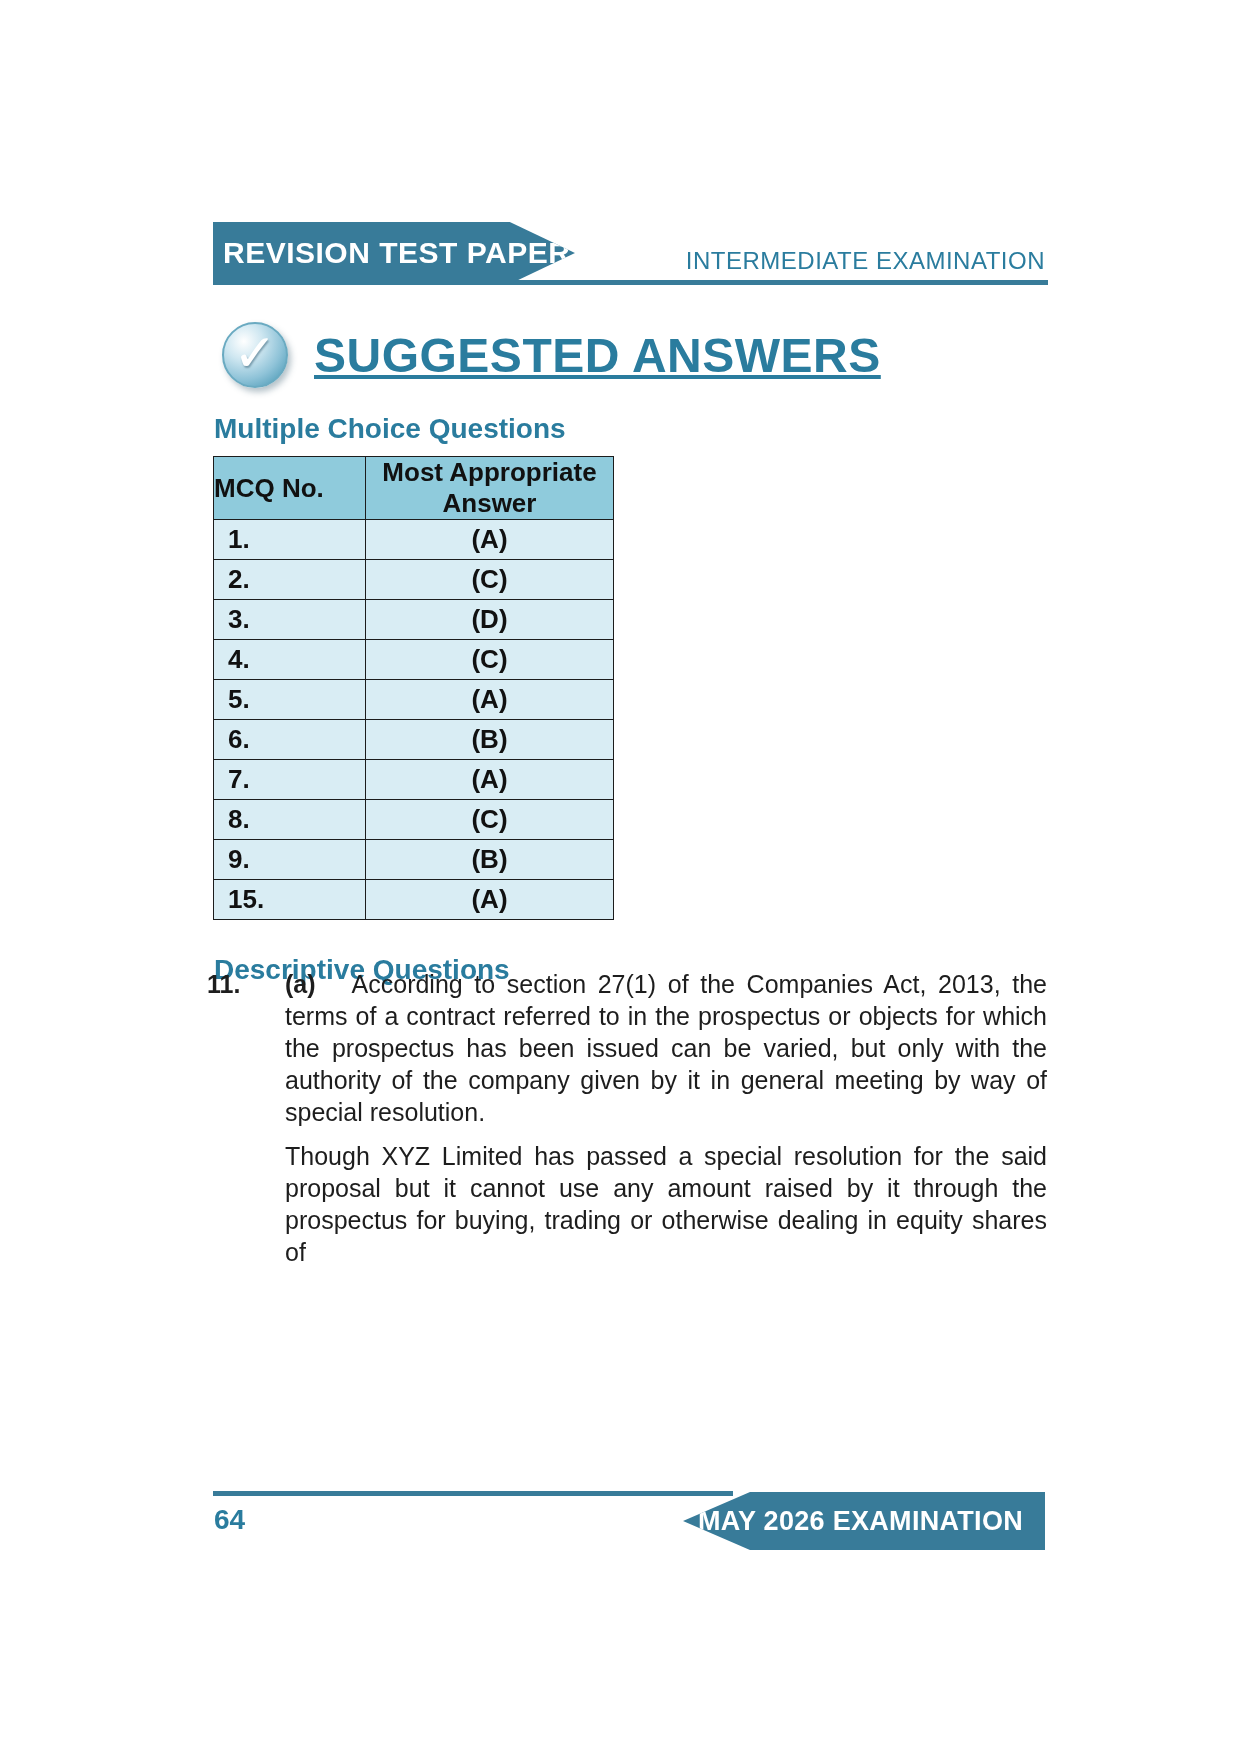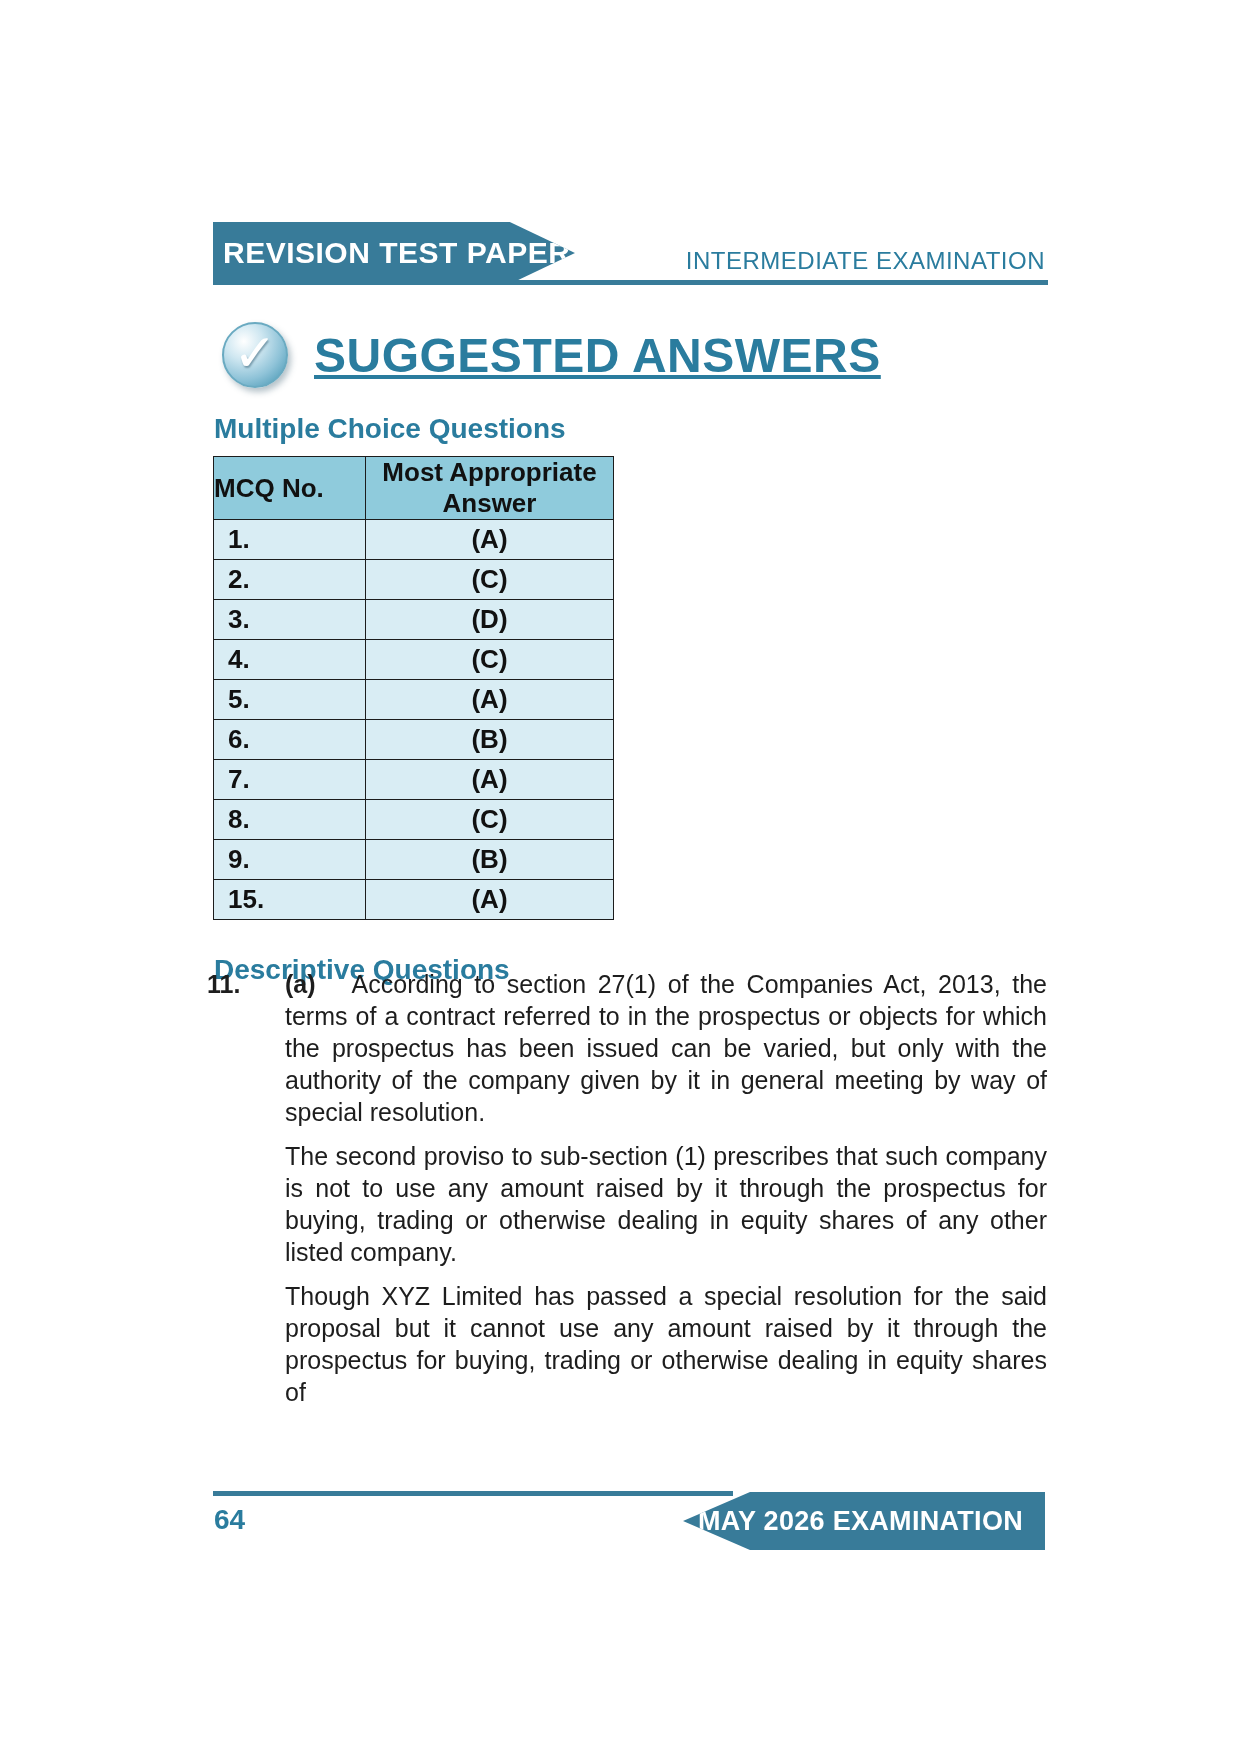--- a/index.html
+++ b/index.html
@@ -205,21 +205,20 @@
         </tr>
     </tbody>
   </table>
 
   <h2 class="sub-heading desc-heading">Descriptive Questions</h2>
 
   <div class="qa-item">
     <span class="q-num">11.</span>
     <div class="qa-body">
       <p><span class="q-sub">(a)</span><span>According to section 27(1) of the Companies Act, 2013, the terms of a contract referred to in the prospectus or objects for which the prospectus has been issued can be varied, but only with the authority of the company given by it in general meeting by way of special resolution.</span></p>
-      <p>The second proviso to sub-section (1) prescribes that such company is not to use any amount raised by it through the prospectus for buying, trading or otherwise dealing in equity shares of any other listed company.</p>
       <p>Though XYZ Limited has passed a special resolution for the said proposal but it cannot use any amount raised by it through the prospectus for buying, trading or otherwise dealing in equity shares of</p>
     </div>
   </div>
 
   <span class="page-num">64</span>
   <div class="footer-rule"></div>
   <div class="footer-banner">
     <span>MAY 2026 EXAMINATION</span>
   </div>
 

